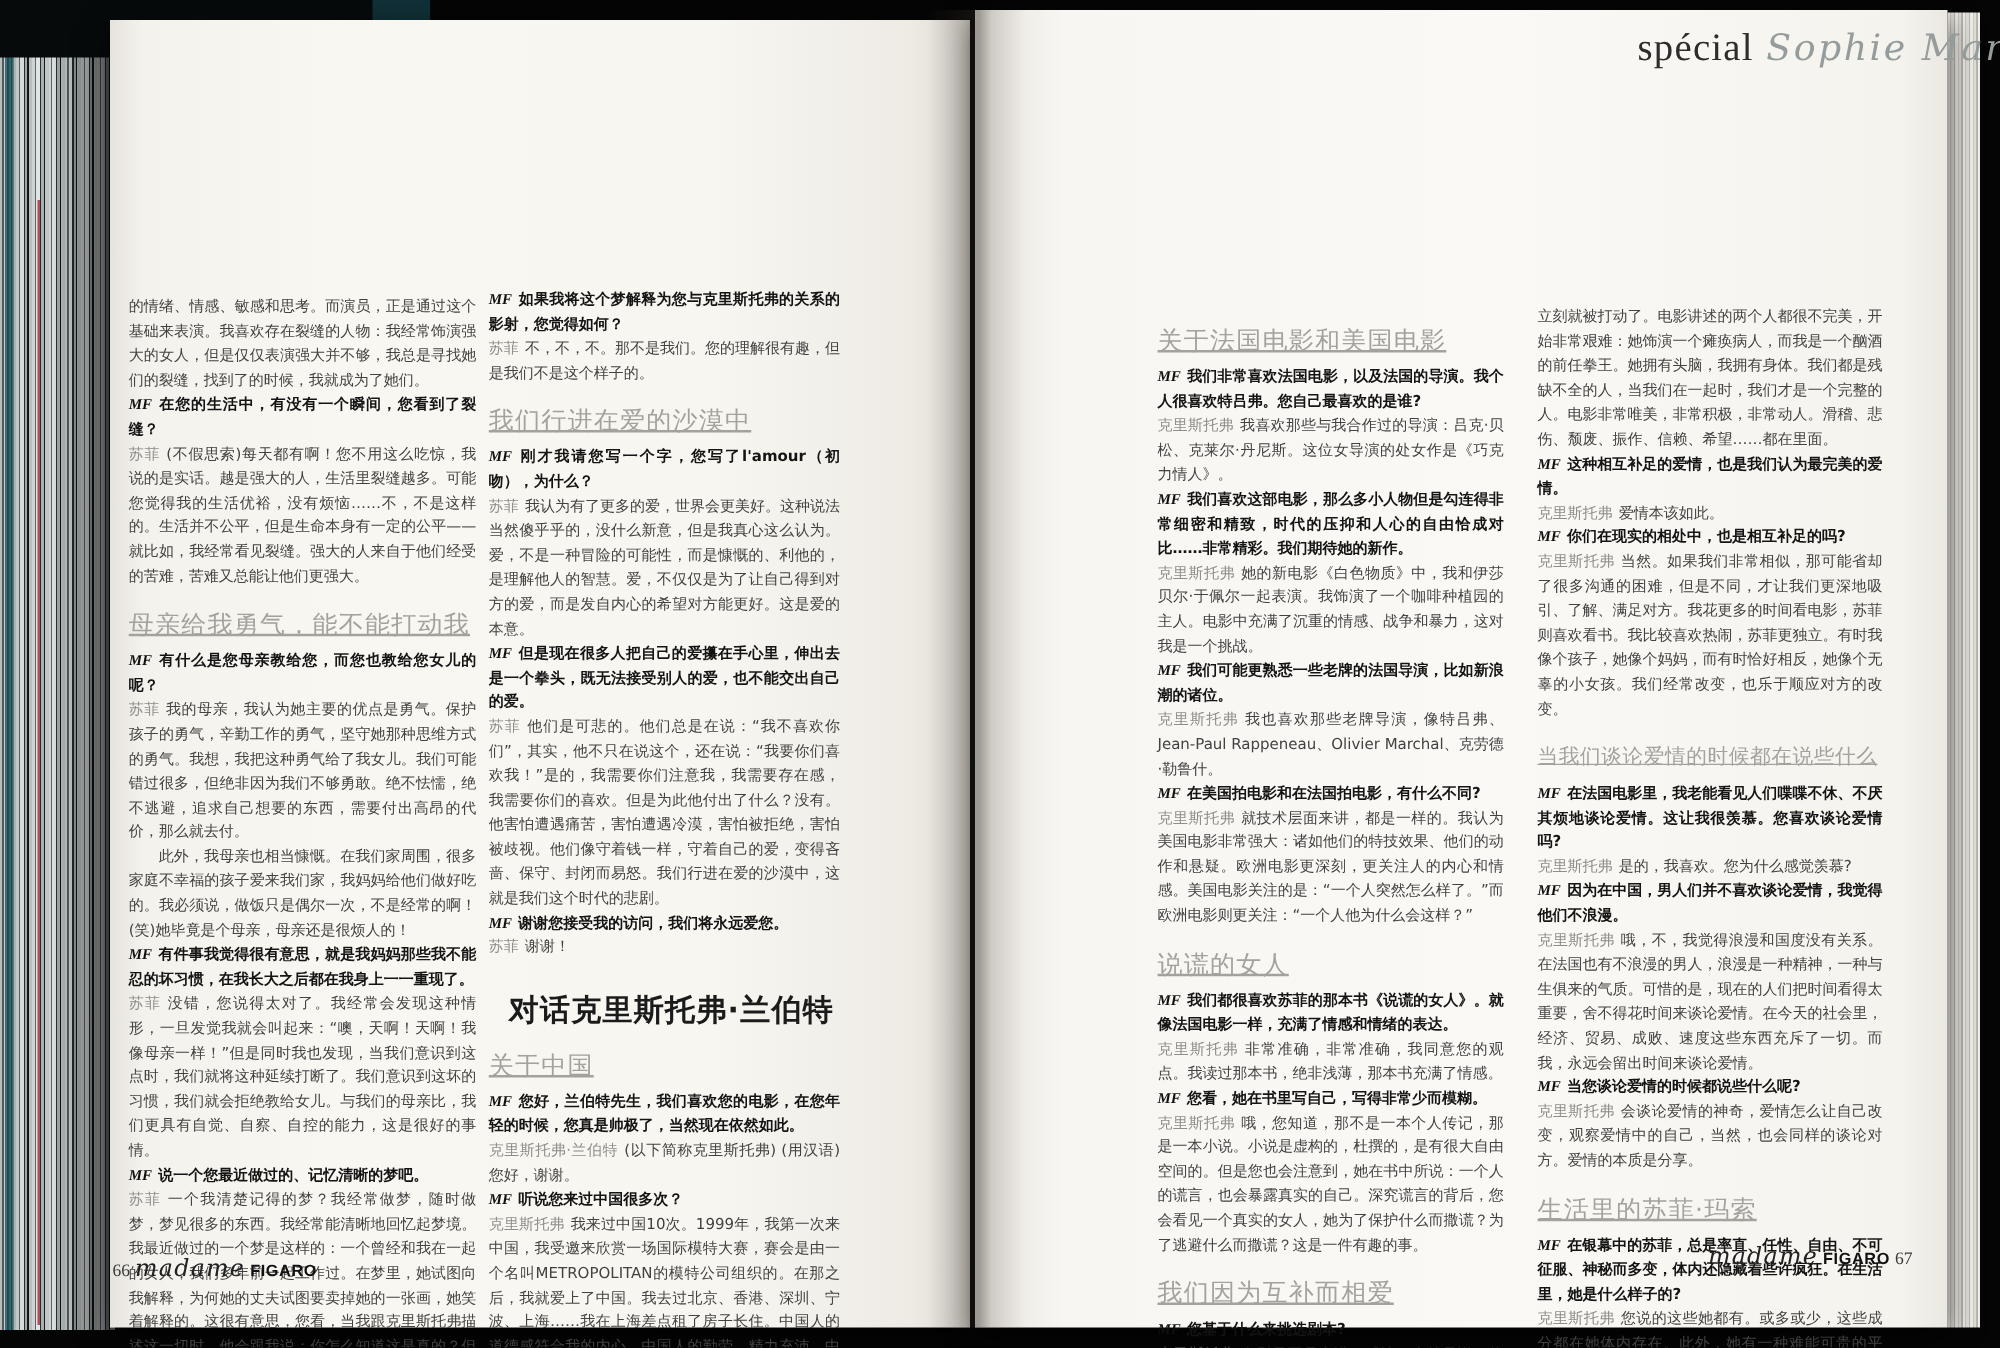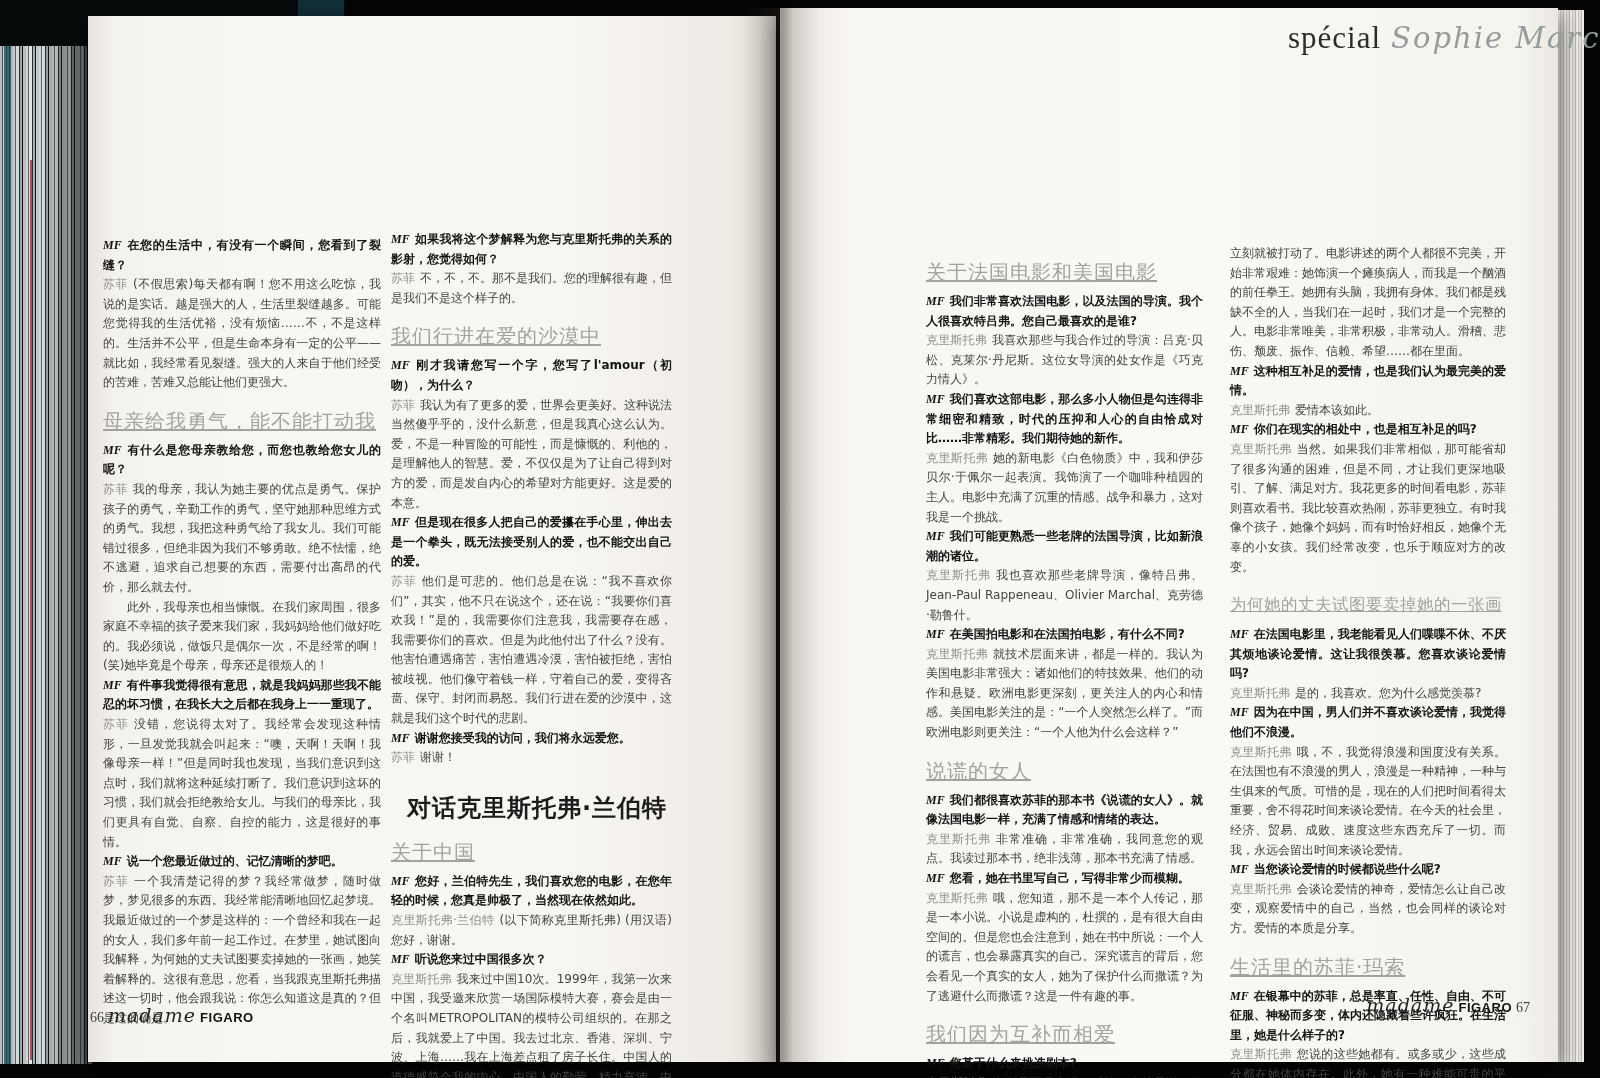--- a/index.html
+++ b/index.html
@@ -36,21 +36,21 @@
     left:780px;top:8px;width:778px;height:1054px;
     background:linear-gradient(90deg,#cfccc5 0,#e9e6e0 12px,#f8f6f2 70px,#fbf9f5 420px,#f5f3ee 740px,#ebe8e2 778px);
     box-shadow:0 8px 22px rgba(0,0,0,.65);
   }
   .gutter{
     position:absolute;left:742px;top:8px;width:78px;height:1054px;z-index:3;
     background:linear-gradient(90deg,rgba(0,0,0,0) 0,rgba(70,62,55,.22) 40%,rgba(45,40,34,.34) 52%,rgba(70,62,55,.16) 66%,rgba(0,0,0,0) 100%);
   }
   
   .special-header{position:absolute;left:1288px;top:20px;z-index:5;white-space:nowrap;}
-  .special-label{font-family:"Liberation Serif",serif;font-size:31px;color:#2d2d2d;letter-spacing:1px;}
+  .special-label{font-family:"Liberation Serif",serif;font-size:31px;color:#2d2d2d;letter-spacing:1px;margin-left:22px;}
   .special-name{font-family:"DejaVu Serif",serif;font-style:italic;font-size:29px;color:#949c9c;letter-spacing:2px;margin-left:10px;}
   .footer{position:absolute;z-index:5;white-space:nowrap;}
   .footer-left{left:86px;top:1004px;text-align:right;}
   .footer-right{left:1322px;top:994px;width:212px;text-align:right;}
   .pg-num{font-family:"Liberation Serif",serif;font-size:14px;color:#3a3a3a;margin:0 4px;}
   .mag-italic{font-family:"DejaVu Serif",serif;font-style:italic;font-size:19px;color:#222;letter-spacing:1px;}
   .mag-bold{font-family:"Liberation Sans",sans-serif;font-weight:bold;font-size:13px;color:#111;letter-spacing:.5px;margin-left:4px;}
   
   .col{position:absolute;z-index:4;font-size:12px;line-height:19.6px;text-align:justify;color:#424242;}
   .col-l1{left:103px;top:236px;width:278px;}
@@ -87,20 +87,21 @@
 
 <div class="page page-left"></div>
 <div class="page page-right"></div>
 <div class="gutter"></div>
 
 <div class="special-header">
   <span class="special-label">spécial</span><span class="special-name">Sophie Marceau</span>
 </div>
 
 <div class="col col-l1">
+    <p class="para">的情绪、情感、敏感和思考。而演员，正是通过这个基础来表演。我喜欢存在裂缝的人物：我经常饰演强大的女人，但是仅仅表演强大并不够，我总是寻找她们的裂缝，找到了的时候，我就成为了她们。</p>
     <p class="q"><span class="spk-mf">MF</span>在您的生活中，有没有一个瞬间，您看到了裂缝？</p>
     <p class="a"><span class="spk">苏菲</span>(不假思索)每天都有啊！您不用这么吃惊，我说的是实话。越是强大的人，生活里裂缝越多。可能您觉得我的生活优裕，没有烦恼……不，不是这样的。生活并不公平，但是生命本身有一定的公平——就比如，我经常看见裂缝。强大的人来自于他们经受的苦难，苦难又总能让他们更强大。</p>
     <h3 class="section-heading">母亲给我勇气，能不能打动我</h3>
     <p class="q"><span class="spk-mf">MF</span>有什么是您母亲教给您，而您也教给您女儿的呢？</p>
     <p class="a"><span class="spk">苏菲</span>我的母亲，我认为她主要的优点是勇气。保护孩子的勇气，辛勤工作的勇气，坚守她那种思维方式的勇气。我想，我把这种勇气给了我女儿。我们可能错过很多，但绝非因为我们不够勇敢。绝不怯懦，绝不逃避，追求自己想要的东西，需要付出高昂的代价，那么就去付。</p>
     <p class="para indent">此外，我母亲也相当慷慨。在我们家周围，很多家庭不幸福的孩子爱来我们家，我妈妈给他们做好吃的。我必须说，做饭只是偶尔一次，不是经常的啊！(笑)她毕竟是个母亲，母亲还是很烦人的！</p>
     <p class="q"><span class="spk-mf">MF</span>有件事我觉得很有意思，就是我妈妈那些我不能忍的坏习惯，在我长大之后都在我身上一一重现了。</p>
     <p class="a"><span class="spk">苏菲</span>没错，您说得太对了。我经常会发现这种情形，一旦发觉我就会叫起来：“噢，天啊！天啊！我像母亲一样！”但是同时我也发现，当我们意识到这点时，我们就将这种延续打断了。我们意识到这坏的习惯，我们就会拒绝教给女儿。与我们的母亲比，我们更具有自觉、自察、自控的能力，这是很好的事情。</p>
     <p class="q"><span class="spk-mf">MF</span>说一个您最近做过的、记忆清晰的梦吧。</p>
     <p class="a"><span class="spk">苏菲</span>一个我清楚记得的梦？我经常做梦，随时做梦，梦见很多的东西。我经常能清晰地回忆起梦境。我最近做过的一个梦是这样的：一个曾经和我在一起的女人，我们多年前一起工作过。在梦里，她试图向我解释，为何她的丈夫试图要卖掉她的一张画，她笑着解释的。这很有意思，您看，当我跟克里斯托弗描述这一切时，他会跟我说：你怎么知道这是真的？但是这的确是。</p>
@@ -140,21 +141,21 @@
     <h3 class="section-heading">我们因为互补而相爱</h3>
     <p class="q"><span class="spk-mf">MF</span>您基于什么来挑选剧本?</p>
     <p class="a"><span class="spk">克里斯托弗</span>电影是不是充满了感情，也就是说，能不能打动我。这就是我挑选剧本的原则。比如即将在中国上映的《枕边的男人》，我和苏菲一拿到剧本，</p>
   </div>
 <div class="col col-r2">
     <p class="para">立刻就被打动了。电影讲述的两个人都很不完美，开始非常艰难：她饰演一个瘫痪病人，而我是一个酗酒的前任拳王。她拥有头脑，我拥有身体。我们都是残缺不全的人，当我们在一起时，我们才是一个完整的人。电影非常唯美，非常积极，非常动人。滑稽、悲伤、颓废、振作、信赖、希望……都在里面。</p>
     <p class="q"><span class="spk-mf">MF</span>这种相互补足的爱情，也是我们认为最完美的爱情。</p>
     <p class="a"><span class="spk">克里斯托弗</span>爱情本该如此。</p>
     <p class="q"><span class="spk-mf">MF</span>你们在现实的相处中，也是相互补足的吗?</p>
     <p class="a"><span class="spk">克里斯托弗</span>当然。如果我们非常相似，那可能省却了很多沟通的困难，但是不同，才让我们更深地吸引、了解、满足对方。我花更多的时间看电影，苏菲则喜欢看书。我比较喜欢热闹，苏菲更独立。有时我像个孩子，她像个妈妈，而有时恰好相反，她像个无辜的小女孩。我们经常改变，也乐于顺应对方的改变。</p>
-    <h3 class="section-heading long">为何她的丈夫试图要卖掉她的一张画</h3>
+    <h3 class="section-heading long">当我们谈论爱情的时候都在说些什么</h3>
     <p class="q"><span class="spk-mf">MF</span>在法国电影里，我老能看见人们喋喋不休、不厌其烦地谈论爱情。这让我很羡慕。您喜欢谈论爱情吗?</p>
     <p class="a"><span class="spk">克里斯托弗</span>是的，我喜欢。您为什么感觉羡慕?</p>
     <p class="q"><span class="spk-mf">MF</span>因为在中国，男人们并不喜欢谈论爱情，我觉得他们不浪漫。</p>
     <p class="a"><span class="spk">克里斯托弗</span>哦，不，我觉得浪漫和国度没有关系。在法国也有不浪漫的男人，浪漫是一种精神，一种与生俱来的气质。可惜的是，现在的人们把时间看得太重要，舍不得花时间来谈论爱情。在今天的社会里，经济、贸易、成败、速度这些东西充斥了一切。而我，永远会留出时间来谈论爱情。</p>
     <p class="q"><span class="spk-mf">MF</span>当您谈论爱情的时候都说些什么呢?</p>
     <p class="a"><span class="spk">克里斯托弗</span>会谈论爱情的神奇，爱情怎么让自己改变，观察爱情中的自己，当然，也会同样的谈论对方。爱情的本质是分享。</p>
     <h3 class="section-heading">生活里的苏菲·玛索</h3>
     <p class="q"><span class="spk-mf">MF</span>在银幕中的苏菲，总是率直、任性、自由、不可征服、神秘而多变，体内还隐藏着些许疯狂。在生活里，她是什么样子的?</p>
     <p class="a"><span class="spk">克里斯托弗</span>您说的这些她都有。或多或少，这些成分都在她体内存在。此外，她有一种难能可贵的平静，这种平静是一种力量，能影响她身边的世界。她正直、真诚、真实。她做起家务来相当利索，非常能干，这曾经让我大吃一惊。</p>
   </div>

